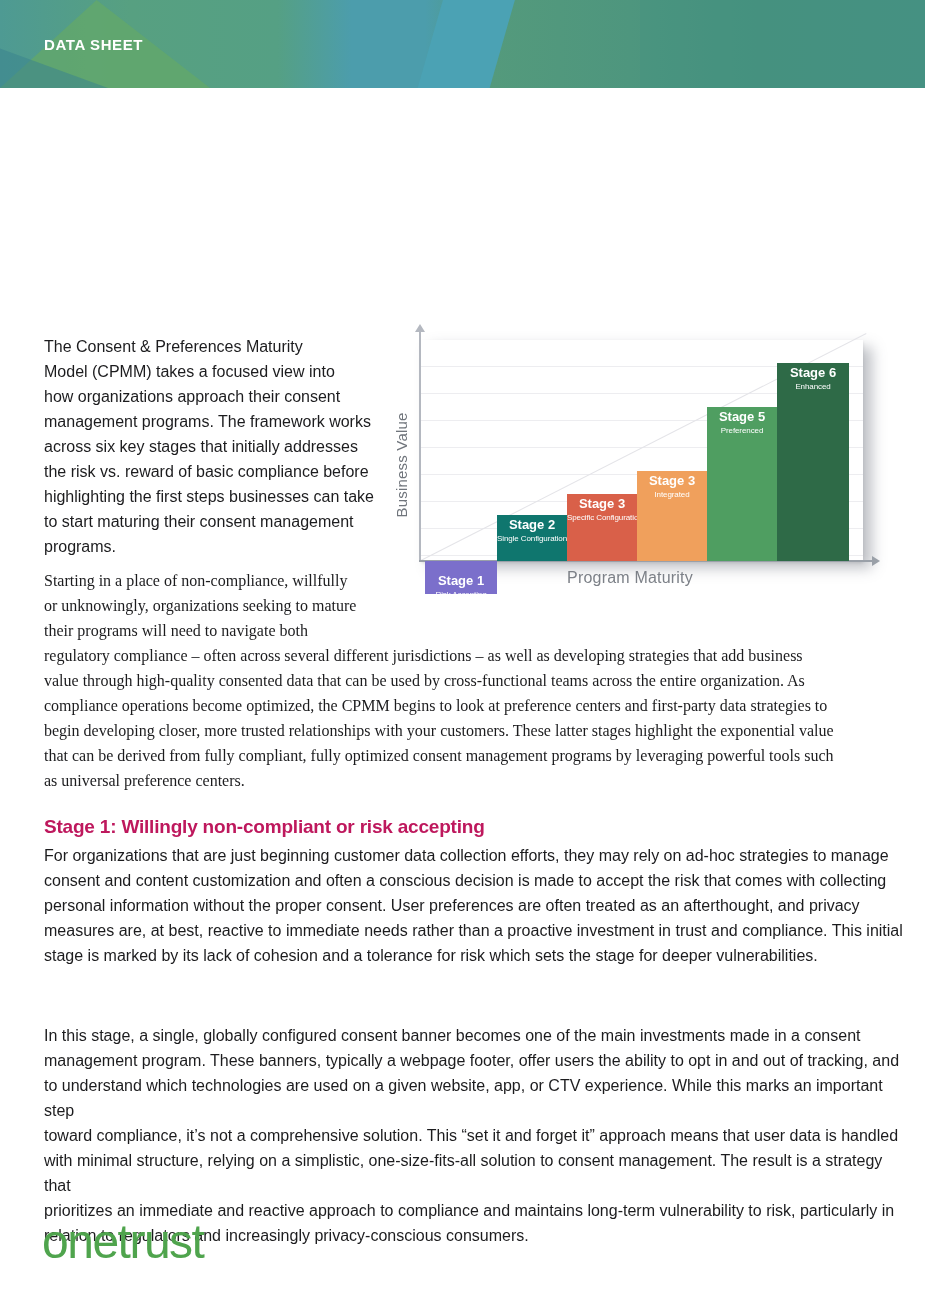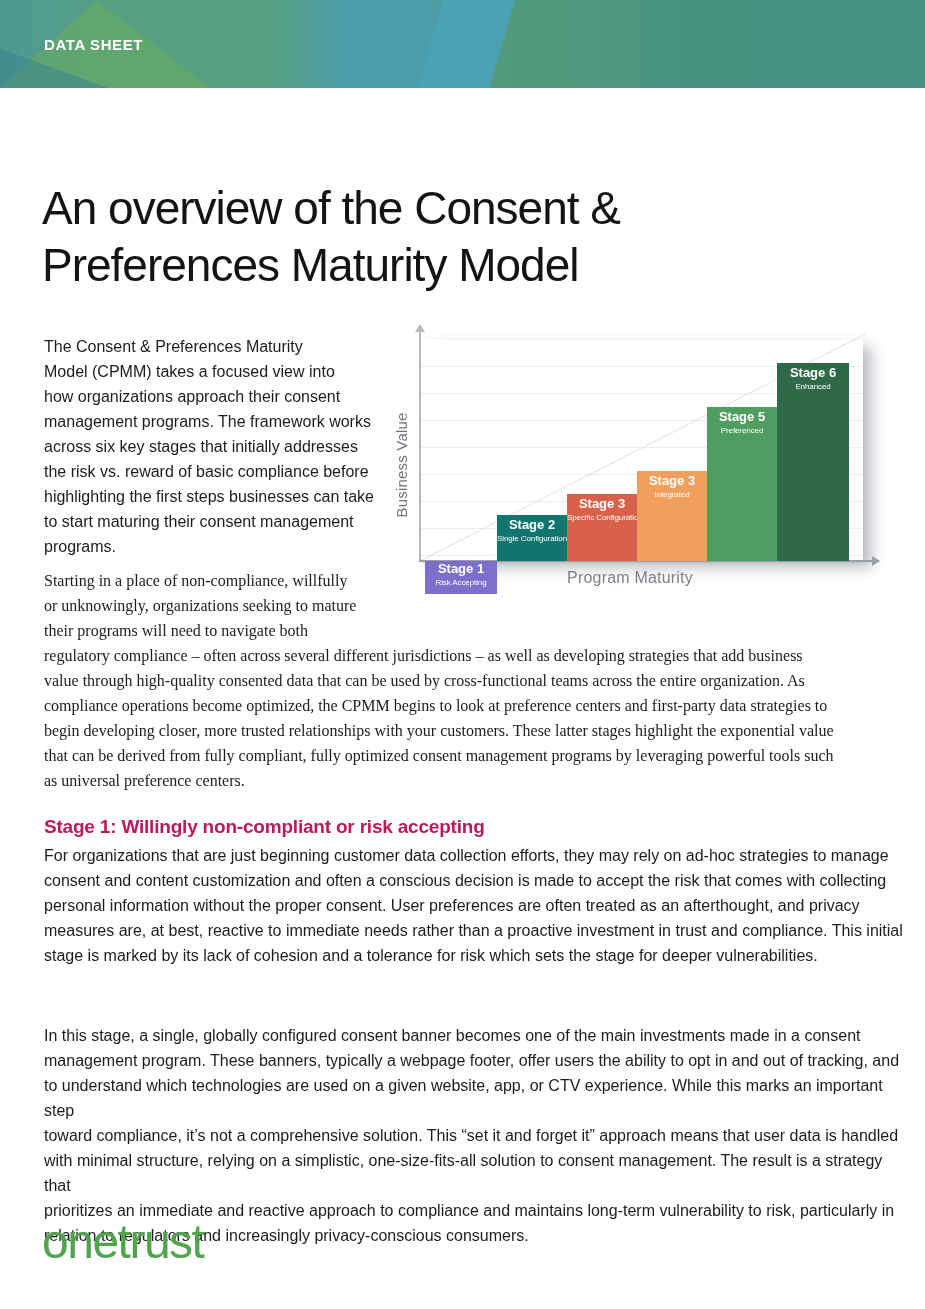--- a/index.html
+++ b/index.html
@@ -50,21 +50,21 @@
   .axis-x { position:absolute; left:29px; top:238px; width:453px; height:2px; background:#9aa0a8; z-index:2; }
   .arrow-right { position:absolute; left:482px; top:234px; width:0; height:0;
     border-top:5px solid transparent; border-bottom:5px solid transparent;
     border-left:8px solid #9aa0a8; z-index:2; }
   .ylabel { position:absolute; left:-67px; top:133px; width:160px; height:20px;
     transform:rotate(-90deg); text-align:center; font-size:15px; font-weight:500;
     color:#70757c; letter-spacing:.2px; z-index:2; }
   .xlabel { position:absolute; left:150px; top:247px; width:180px; text-align:center;
     font-size:16px; font-weight:500; color:#7c8087; letter-spacing:.2px; z-index:2; }
   .bar { position:absolute; z-index:3; text-align:center; padding-top:2px; }
-  .bar.below { padding-top:0; }
+  .bar.below { padding-top:12px; }
   .bar-label { color:#ffffff; font-size:13px; font-weight:700; line-height:16px; }
   .bar-sublabel { color:#ffffff; font-size:8px; font-weight:500; line-height:11px;
     white-space:nowrap; letter-spacing:-.1px; }
 
   
   .logo { position:absolute; left:42px; top:1216px; font-size:48px; font-weight:500;
     letter-spacing:-1.5px; line-height:52px; }
 </style>
 </head>
 <body>
@@ -72,22 +72,20 @@
 <div class="page">
 
   <header class="banner">
     <div class="deco deco1"></div>
     <div class="deco deco2"></div>
     <div class="deco deco3"></div>
     <div class="deco deco4"></div>
     <div class="eyebrow">DATA SHEET</div>
   </header>
 
-  <h1 class="title">An overview of the Consent &amp;
-Preferences Maturity Model</h1>
 
   <div class="body-text intro-p1">The Consent &amp; Preferences Maturity
 Model (CPMM) takes a focused view into
 how organizations approach their consent
 management programs. The framework works
 across six key stages that initially addresses
 the risk vs. reward of basic compliance before
 highlighting the first steps businesses can take
 to start maturing their consent management
 programs.</div>

